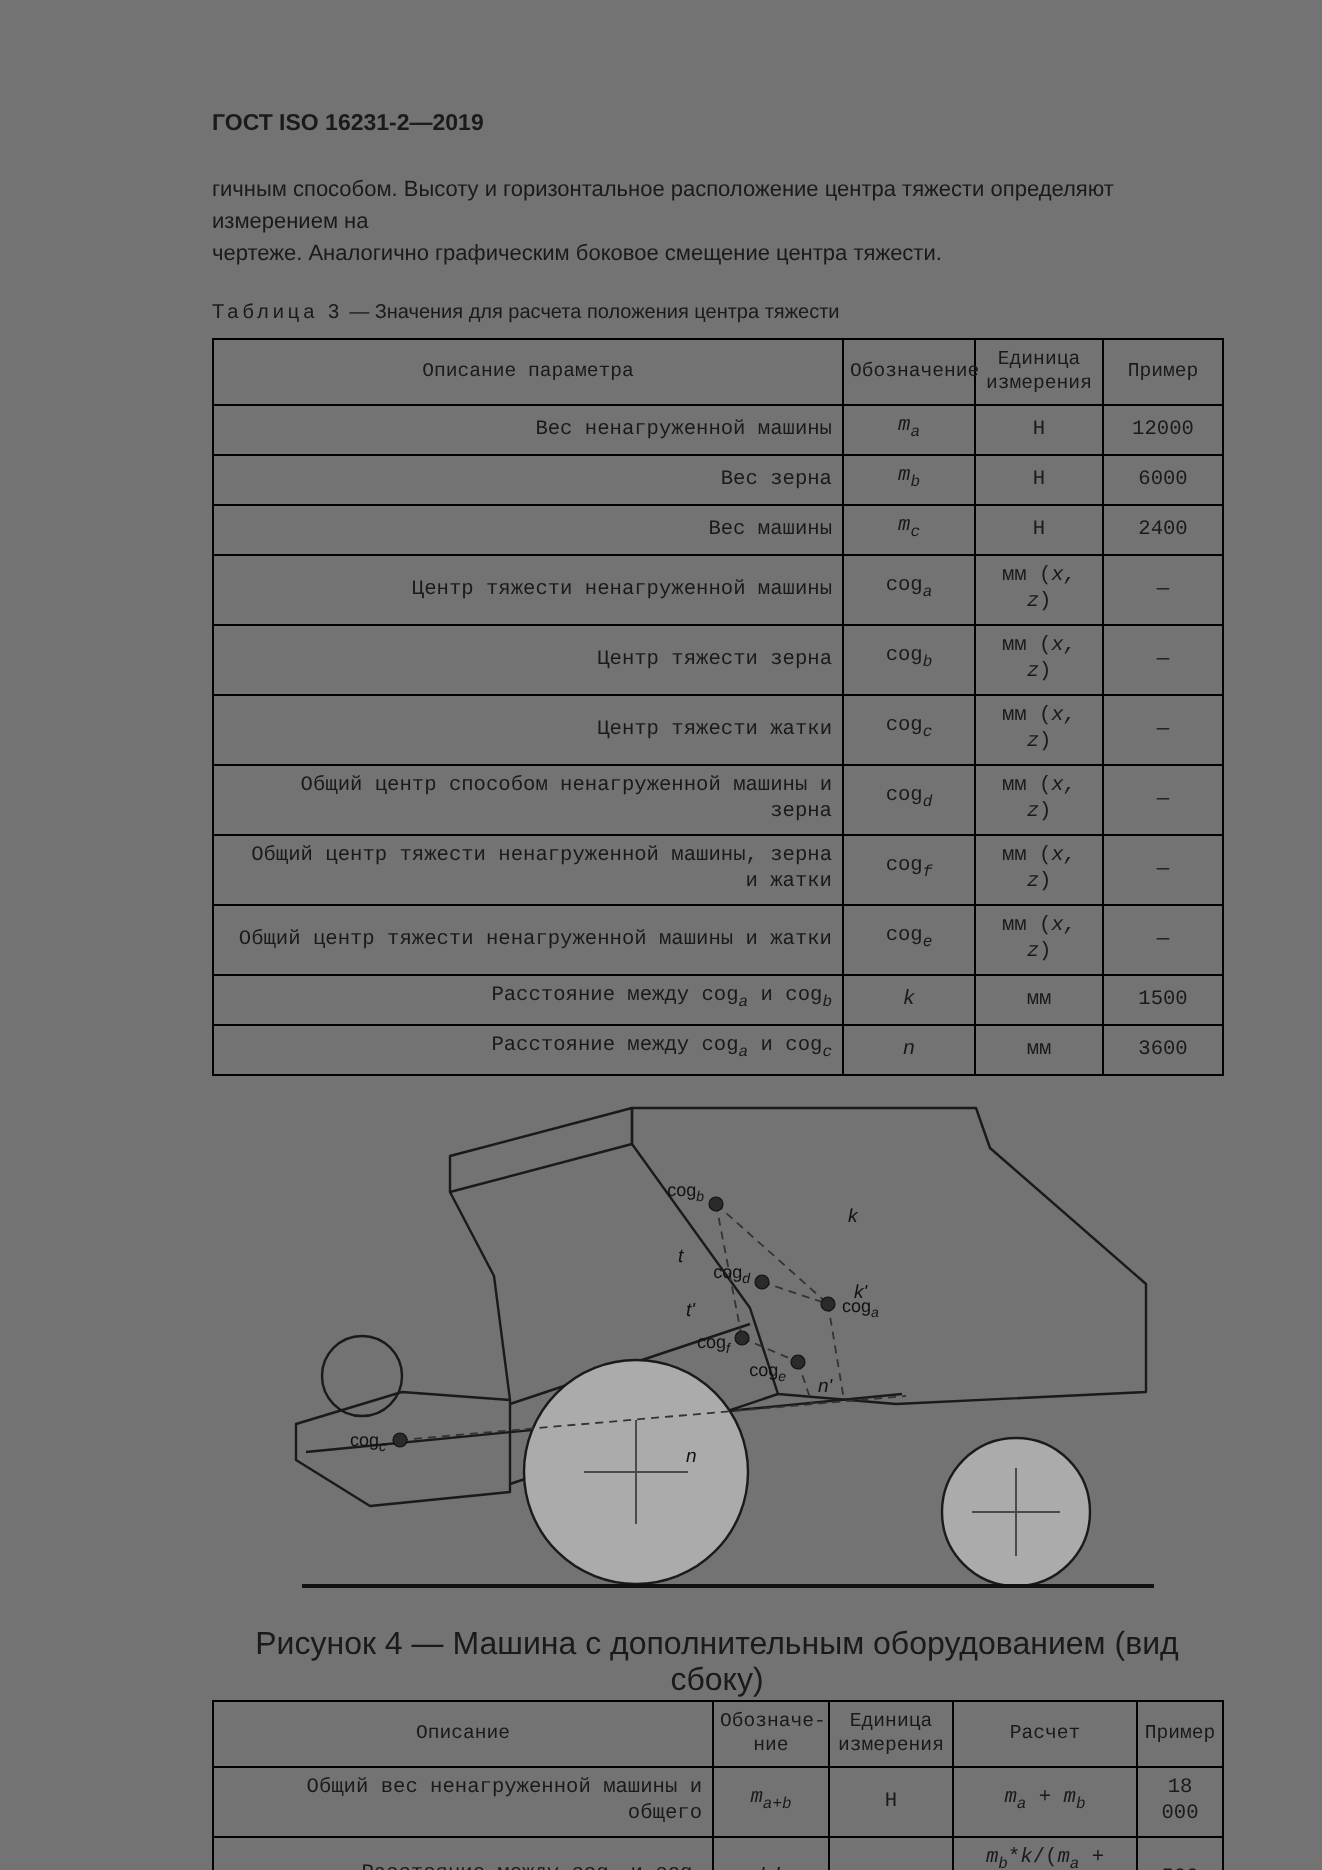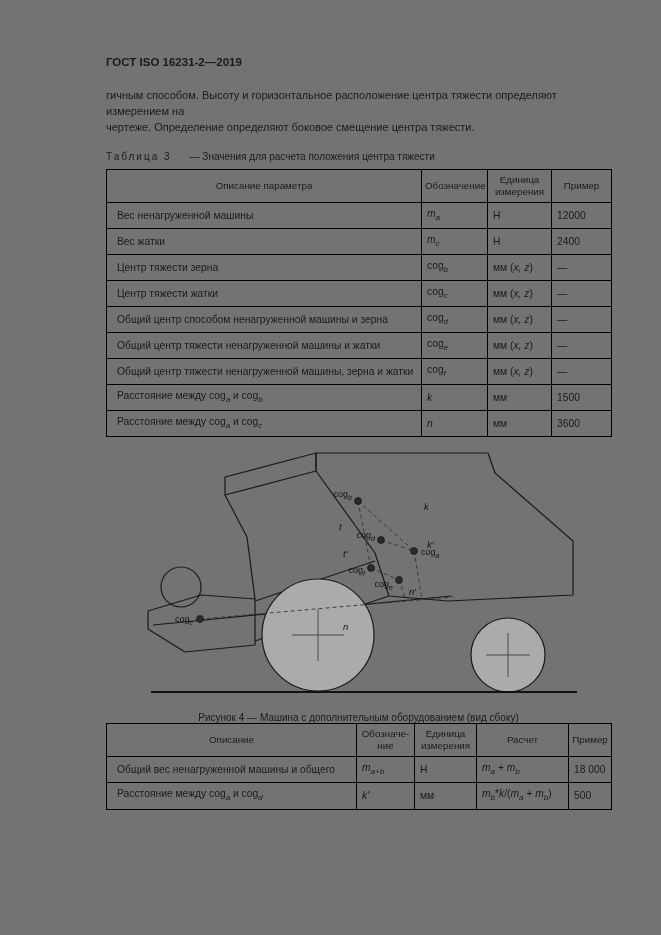--- a/index.html
+++ b/index.html
@@ -14,47 +14,47 @@
     padding-left: 28px;
   }
   .content { margin-left: 78px; width: 505px; }
   .doc-header {
     padding-top: 56px;
     font-size: 11.5px;
     font-weight: bold;
   }
   .intro { margin-top: 19px; font-size: 11px; line-height: 16px; }
   .tbl-caption { margin-top: 16px; margin-bottom: 7px; font-size: 10px; }
-  .tbl-label { letter-spacing: 2px; margin-right: 18px; }
-  table { border-collapse: collapse; width: 505px; font-size: 10.3px; table-layout: fixed; }
+  .tbl-label { letter-spacing: 2px; margin-right: 3px; }
+  table { border-collapse: collapse; width: 505px; font-size: 10.3px; table-layout: fixed; font-family: Liberation Mono, monospace; }
   th, td { border: 1px solid #000; vertical-align: middle; }
   th { font-weight: normal; font-size: 9.8px; text-align: center; padding: 4px 3px; line-height: 12px; }
   td { padding: 4px 5px; line-height: 13px; }
-  td.desc { text-align: left; padding-left: 10px; }
-  td.sym, td.unit, td.ex, td.calc { }
+  td.desc { text-align: right; padding-left: 10px; }
+  td.sym, td.unit, td.ex, td.calc { text-align: center; }
   sub { font-size: 8px; font-style: italic; }
   .figure-wrap { margin-top: 12px; margin-left: 37px; }
-  .fig-caption { margin-top: 9px; text-align: center; font-size: 10px; width: 505px; }
+  .fig-caption { margin-top: 9px; text-align: center; font-size: 16px; width: 505px; }
   .t4-gap { margin-top: 24px; }
   
   .fig-label { font-family: "Liberation Sans", sans-serif; font-size: 9px; fill: #111; }
   .fig-sub { font-size: 7px; font-style: italic; }
   .fig-dim { font-family: "Liberation Sans", sans-serif; font-size: 9.5px; font-style: italic; fill: #111; }
 </style>
 </head>
 <body>
 
 <div class="page">
   <div class="content">
 
     <div class="doc-header">ГОСТ ISO 16231-2—2019</div>
 
     <div class="intro">
       <div>гичным способом. Высоту и горизонтальное расположение центра тяжести определяют измерением на</div>
-      <div>чертеже. Определение определяют боковое смещение центра тяжести.</div>
+      <div>чертеже. Аналогично графическим боковое смещение центра тяжести.</div>
     </div>
 
     <div class="tbl-caption">
       <span class="tbl-label">Таблица 3</span><span>— Значения для расчета положения центра тяжести</span>
     </div>
 
     <table>
       <colgroup>
         <col style="width:315px">
           <col style="width:66px">
@@ -70,52 +70,64 @@
         </tr>
       </thead>
       <tbody>
         <tr>
           <td class="desc">Вес ненагруженной машины</td>
           <td class="sym"><i>m<sub>a</sub></i></td>
           <td class="unit">Н</td>
           <td class="ex">12000</td>
         </tr>
         <tr>
-          <td class="desc">Вес жатки</td>
+          <td class="desc">Вес зерна</td>
+          <td class="sym"><i>m<sub>b</sub></i></td>
+          <td class="unit">Н</td>
+          <td class="ex">6000</td>
+        </tr>
+        <tr>
+          <td class="desc">Вес машины</td>
           <td class="sym"><i>m<sub>c</sub></i></td>
           <td class="unit">Н</td>
           <td class="ex">2400</td>
+        </tr>
+        <tr>
+          <td class="desc">Центр тяжести ненагруженной машины</td>
+          <td class="sym">cog<sub>a</sub></td>
+          <td class="unit">мм (<i>x, z</i>)</td>
+          <td class="ex">—</td>
         </tr>
         <tr>
           <td class="desc">Центр тяжести зерна</td>
           <td class="sym">cog<sub>b</sub></td>
           <td class="unit">мм (<i>x, z</i>)</td>
           <td class="ex">—</td>
         </tr>
         <tr>
           <td class="desc">Центр тяжести жатки</td>
           <td class="sym">cog<sub>c</sub></td>
           <td class="unit">мм (<i>x, z</i>)</td>
           <td class="ex">—</td>
         </tr>
         <tr>
           <td class="desc">Общий центр способом ненагруженной машины и зерна</td>
           <td class="sym">cog<sub>d</sub></td>
           <td class="unit">мм (<i>x, z</i>)</td>
           <td class="ex">—</td>
         </tr>
         <tr>
+          <td class="desc">Общий центр тяжести ненагруженной машины, зерна и жатки</td>
+          <td class="sym">cog<sub>f</sub></td>
+          <td class="unit">мм (<i>x, z</i>)</td>
+          <td class="ex">—</td>
+        </tr>
+        <tr>
           <td class="desc">Общий центр тяжести ненагруженной машины и жатки</td>
           <td class="sym">cog<sub>e</sub></td>
-          <td class="unit">мм (<i>x, z</i>)</td>
-          <td class="ex">—</td>
-        </tr>
-        <tr>
-          <td class="desc">Общий центр тяжести ненагруженной машины, зерна и жатки</td>
-          <td class="sym">cog<sub>f</sub></td>
           <td class="unit">мм (<i>x, z</i>)</td>
           <td class="ex">—</td>
         </tr>
         <tr>
           <td class="desc">Расстояние между cog<sub>a</sub> и cog<sub>b</sub></td>
           <td class="sym"><i>k</i></td>
           <td class="unit">мм</td>
           <td class="ex">1500</td>
         </tr>
         <tr>

